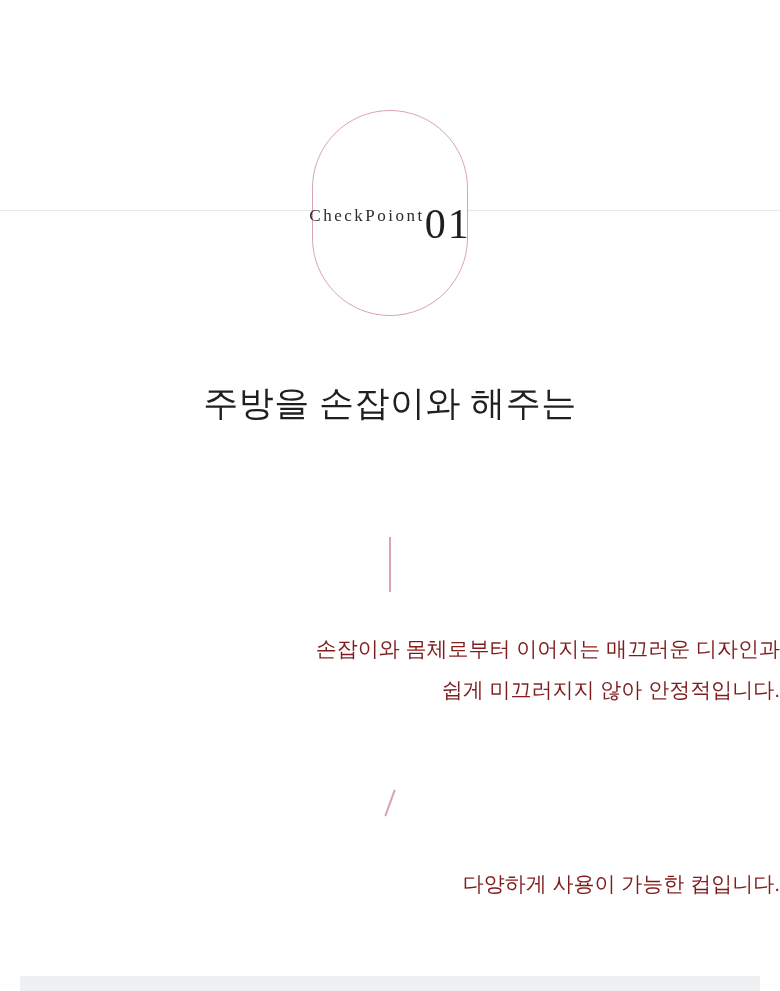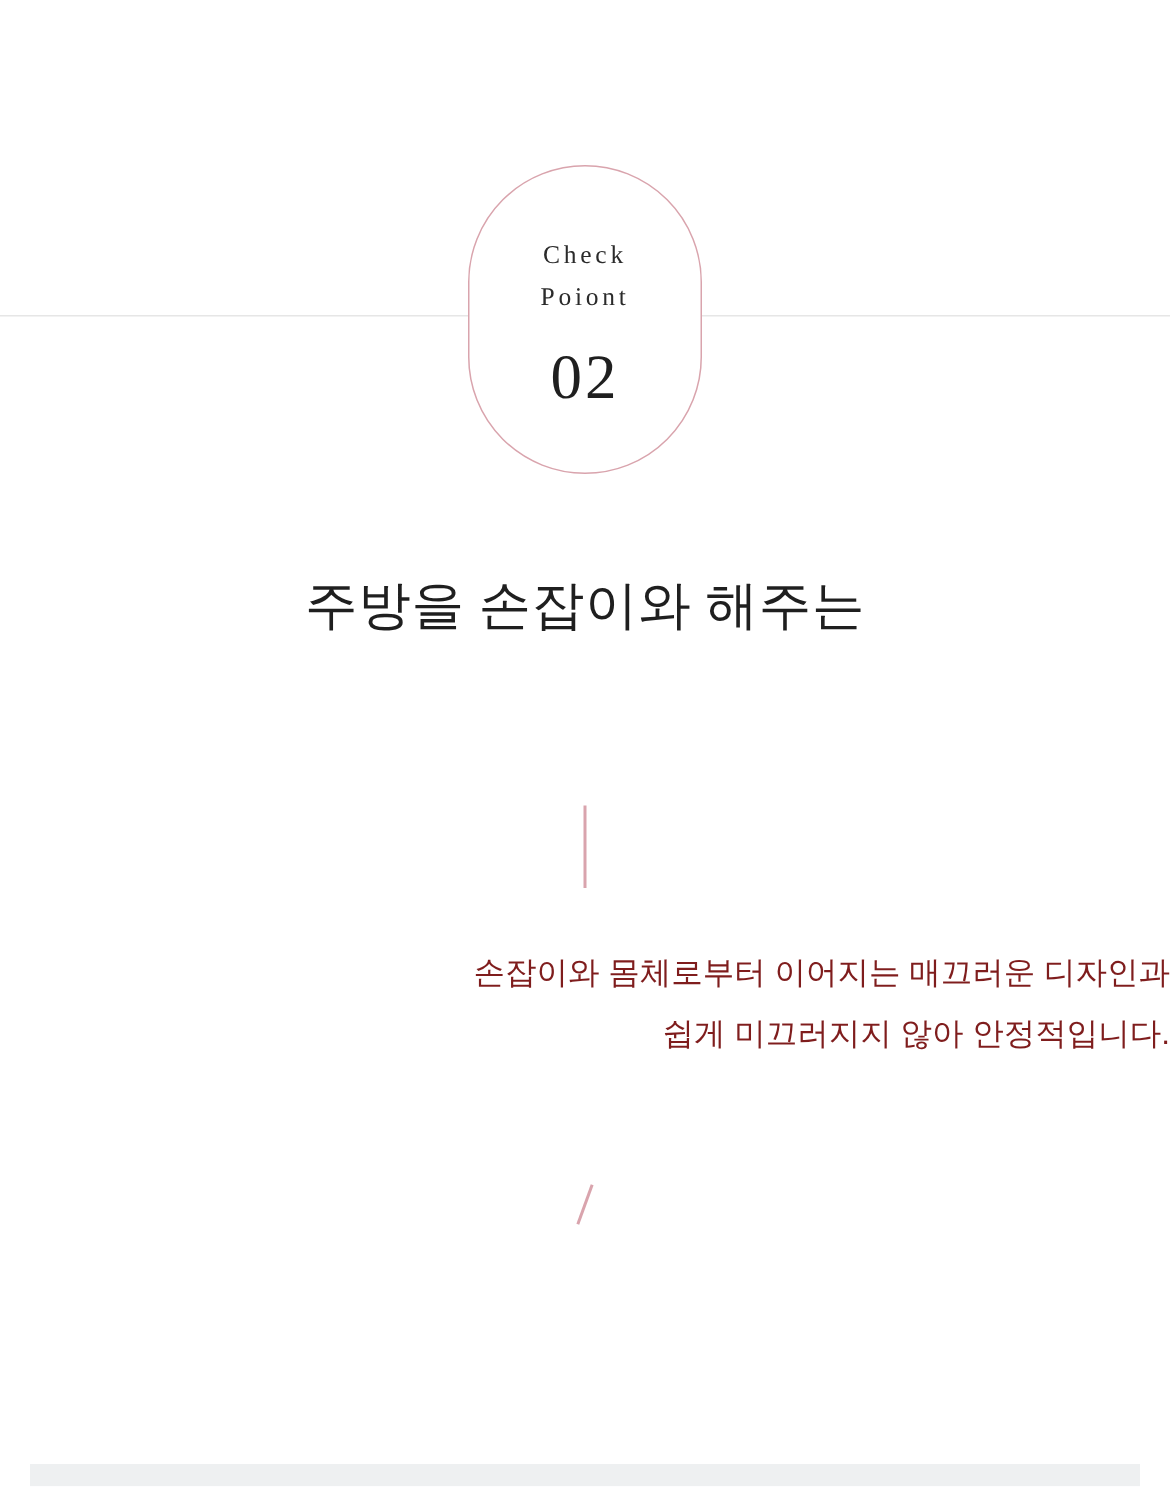--- a/index.html
+++ b/index.html
@@ -28,21 +28,20 @@
     top: 110px;
     left: 50%;
     transform: translateX(-50%);
     width: 156px;
     height: 206px;
     background: #ffffff;
     border: 1px solid #d9a4ad;
     border-radius: 78px;
     z-index: 2;
     display: flex;
-    flex-direction: column;
     align-items: center;
     justify-content: center;
     padding-top: 6px;
   }
   .badge-word {
     font-family: "Liberation Serif", serif;
     font-size: 17px;
     letter-spacing: 2.5px;
     color: #2b2b2b;
     line-height: 28px;
@@ -132,36 +131,37 @@
 </head>
 <body>
 
 <div class="page">
 
   <div class="top-rule"></div>
 
   <div class="badge">
     <div class="badge-word">Check</div>
     <div class="badge-word">Poiont</div>
-    <div class="badge-number">02</div>
+    <div class="badge-number">01</div>
   </div>
 
   <div class="headline">
     <div class="headline-line1">주방을 손잡이와 해주는</div>
   </div>
 
   <div class="v-divider"></div>
 
   <div class="para para-1">
     <div>손잡이와 몸체로부터 이어지는 매끄러운 디자인과</div>
     <div>쉽게 미끄러지지 않아 안정적입니다.</div>
   </div>
 
   <div class="slash-divider">
     <div class="stroke"></div>
   </div>
 
   <div class="para para-2">
+    <div>다양하게 사용이 가능한 컵입니다.</div>
   </div>
 
   <div class="bottom-strip"></div>
 
 </div>
 
 </body></html>

